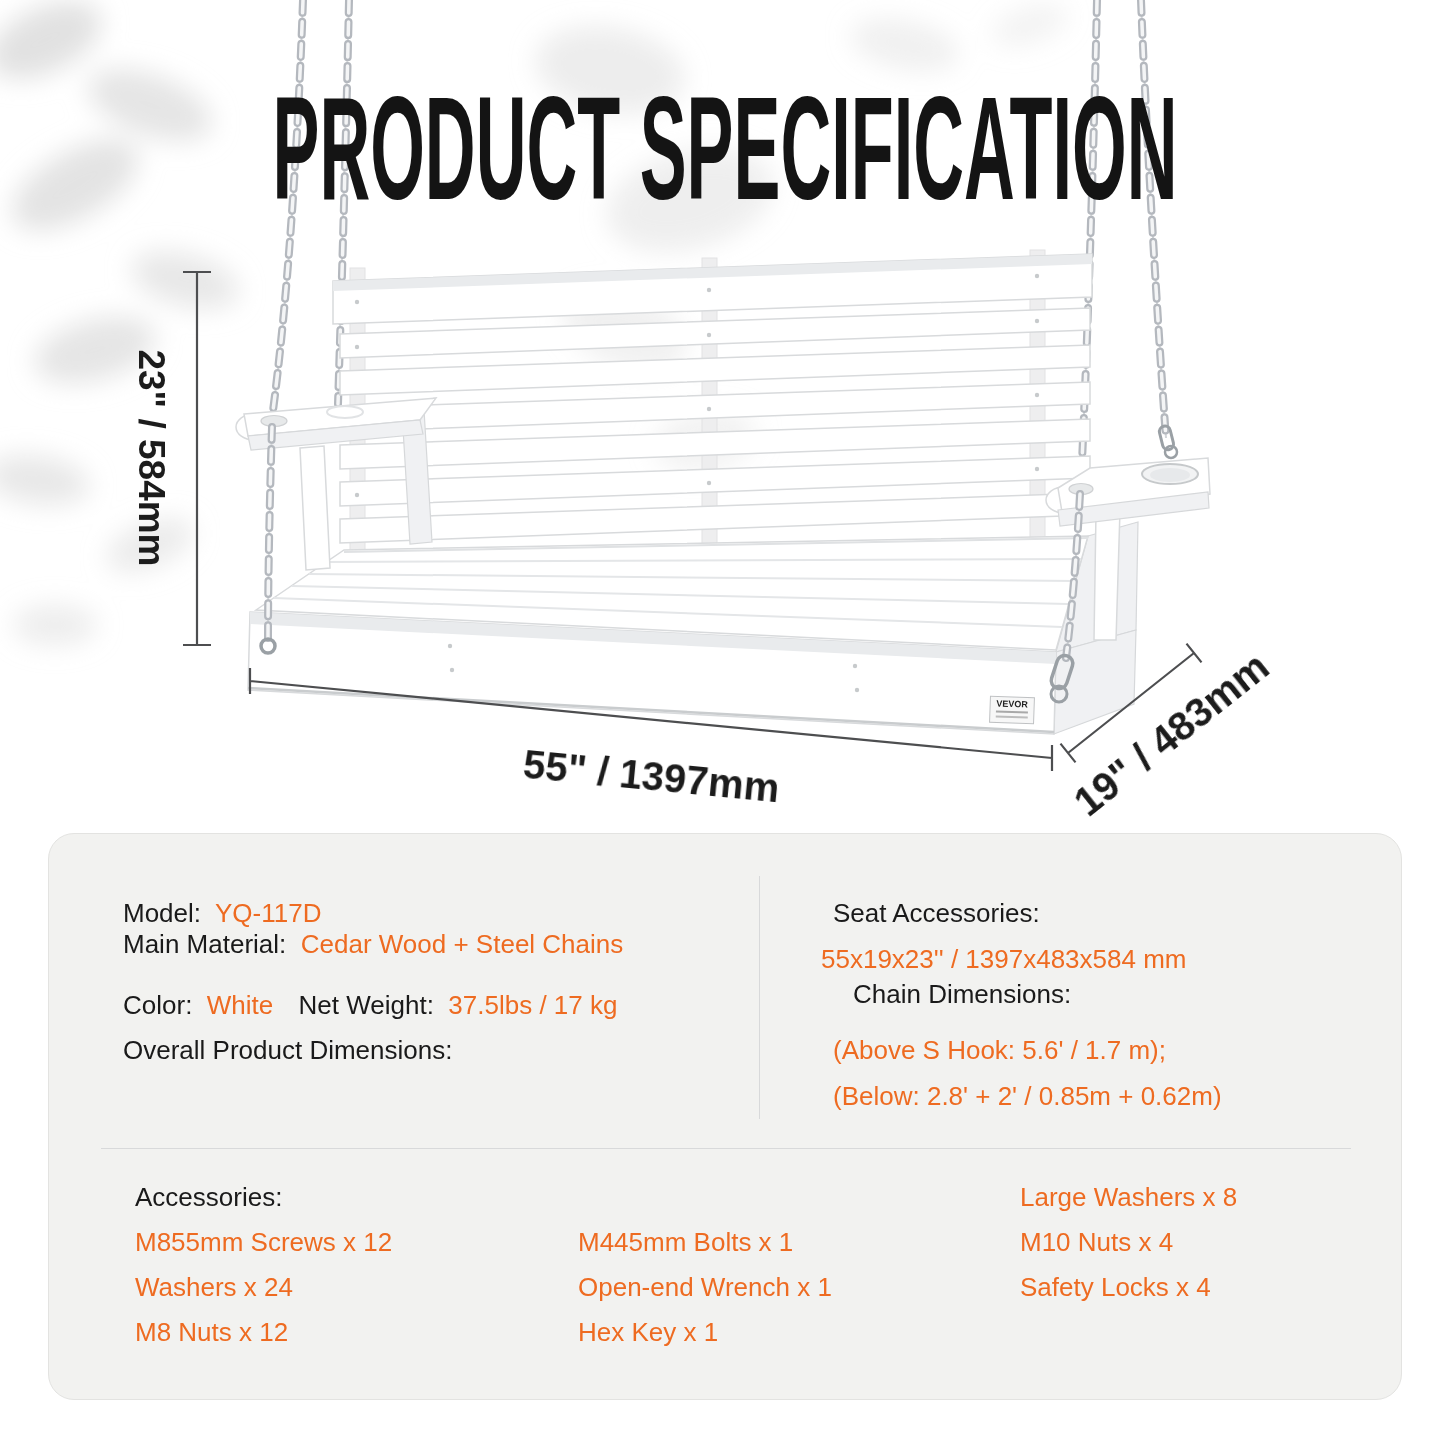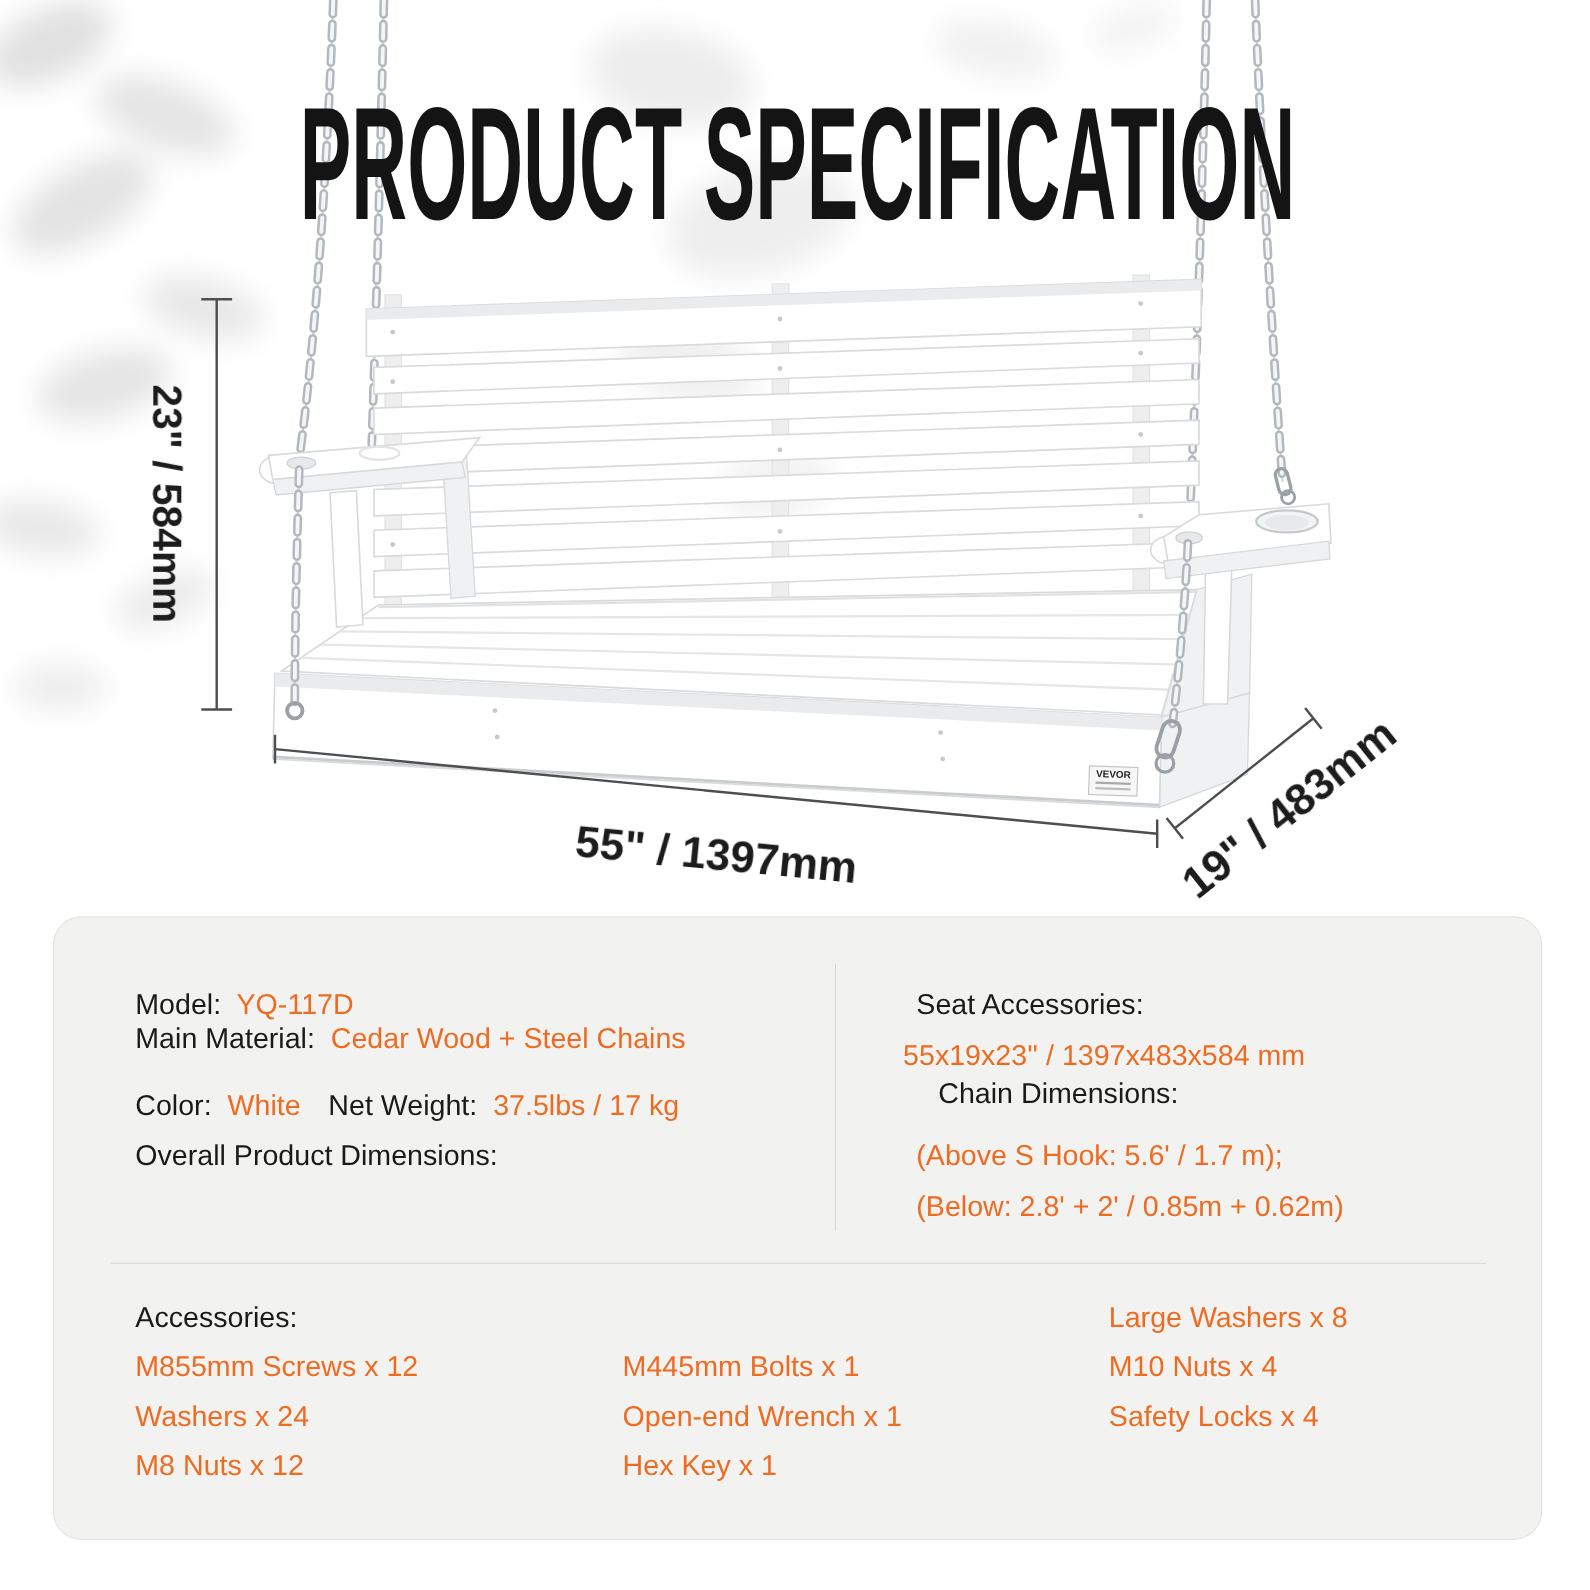--- a/index.html
+++ b/index.html
@@ -23,21 +23,21 @@
 
   
   .card{position:absolute;left:48px;top:833px;width:1352px;height:565px;
         background:#f2f2f0;border:1px solid #e3e3e1;border-radius:26px;}
   .row{position:absolute;font-size:26px;font-weight:normal;line-height:33px;white-space:nowrap;color:#1a1a1a;}
   .k{color:#1a1a1a;}
   .v{color:#ee6b21;}
   .gap{margin-left:18px;}
   .vdiv{position:absolute;left:710px;top:42px;width:1px;height:243px;background:#d8d9da;}
   .hdiv{position:absolute;left:52px;top:314px;width:1250px;height:1px;background:#d8d9da;}
-  .acc-item{height:45px;}
+  .acc-item{height:45px;margin-left:12px;}
 </style>
 </head>
 <body>
 
 <div class="page">
 
   <svg id="scene" width="1445" height="830" viewBox="0 0 1445 830">
     <defs>
       <filter id="soft" x="-80%" y="-80%" width="260%" height="260%">
         <feGaussianBlur stdDeviation="13"></feGaussianBlur>

